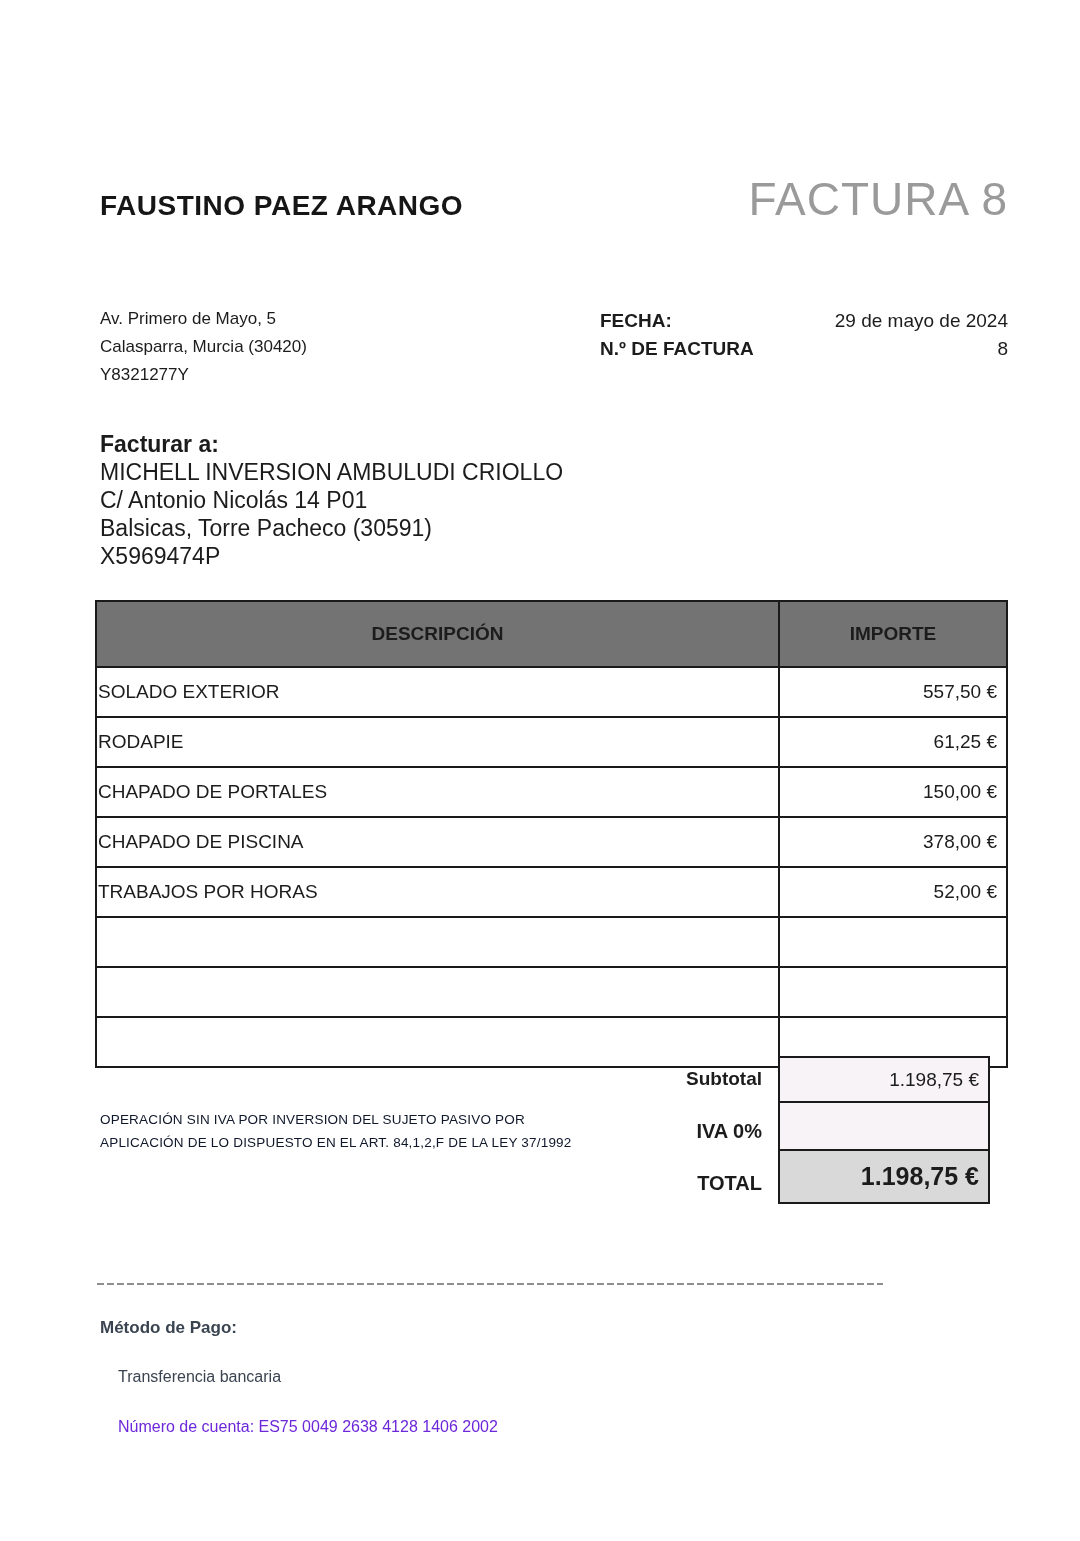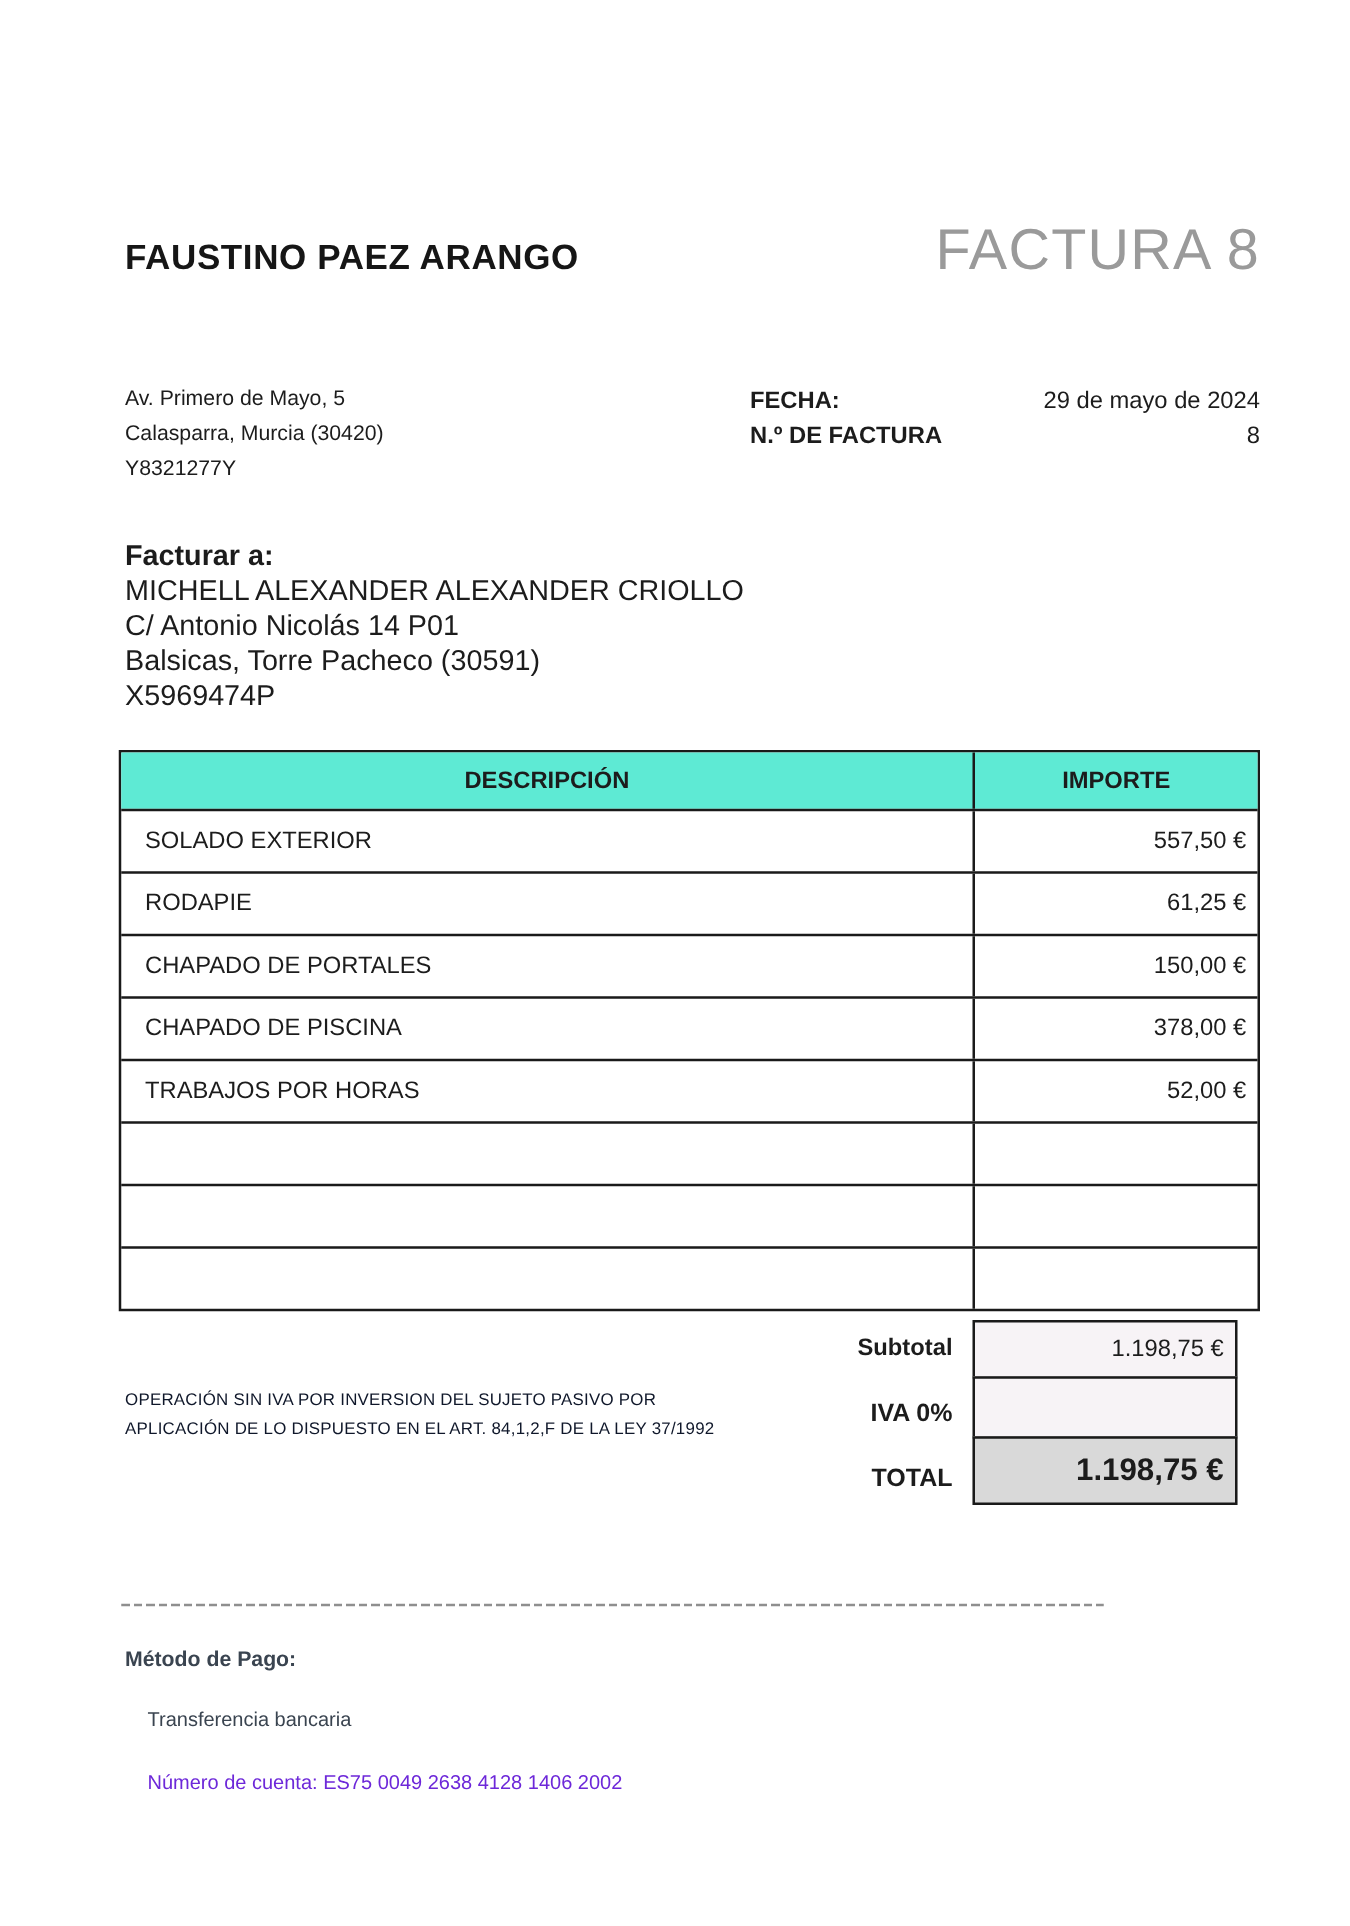--- a/index.html
+++ b/index.html
@@ -21,23 +21,23 @@
   .meta-label{width:180px;text-align:left;font-weight:bold;white-space:nowrap;}
   .meta-value{flex:1;text-align:right;}
 
   
   .billto{left:100px;top:430px;font-size:23px;line-height:28px;}
   .billto .bt-label{font-weight:bold;}
 
   
   .items{left:95px;top:600px;width:913px;border:2px solid #1a1a1a;box-sizing:border-box;background:#ffffff;}
   .trow{display:flex;height:50px;border-top:2px solid #1a1a1a;box-sizing:border-box;}
-  .trow.thead{height:45px;border-top:none;background:#5eead4;}
+  .trow.thead{height:64px;border-top:none;background:#737373;}
   .cell-desc{width:683px;border-right:2px solid #1a1a1a;box-sizing:border-box;
-    display:flex;align-items:center;padding-left:19px;font-size:19px;}
+    display:flex;align-items:center;padding-left:1px;font-size:19px;}
   .cell-amt{flex:1;display:flex;align-items:center;justify-content:flex-end;
     padding-right:9px;font-size:19px;}
   .thead .cell-desc,.thead .cell-amt{justify-content:center;padding:0;font-weight:bold;}
 
   
   .totals{left:778px;top:1056px;width:212px;}
   .tot-cell{box-sizing:border-box;border:2px solid #1a1a1a;margin-top:-2px;
     display:flex;align-items:center;justify-content:flex-end;padding-right:9px;}
   .tot-cell.first{margin-top:0;}
   .tot-sub{height:47px;background:#f7f3f6;font-size:19px;}
@@ -76,21 +76,21 @@
       <span class="meta-value">29 de mayo de 2024</span>
     </div>
     <div class="meta-row">
       <span class="meta-label">N.º DE FACTURA</span>
       <span class="meta-value">8</span>
     </div>
   </div>
 
   <div class="abs billto">
     <div class="bt-label">Facturar a:</div>
-    <div>MICHELL ALEXANDER ALEXANDER CRIOLLO</div>
+    <div>MICHELL INVERSION AMBULUDI CRIOLLO</div>
     <div>C/ Antonio Nicolás 14 P01</div>
     <div>Balsicas, Torre Pacheco (30591)</div>
     <div>X5969474P</div>
   </div>
 
   <div class="abs items">
     <div class="trow thead">
       <div class="cell-desc">DESCRIPCIÓN</div>
       <div class="cell-amt">IMPORTE</div>
     </div>

